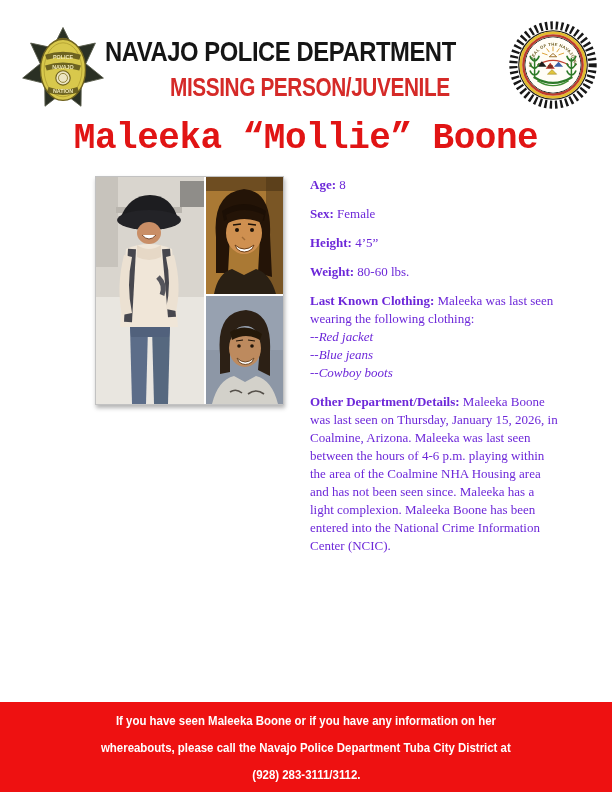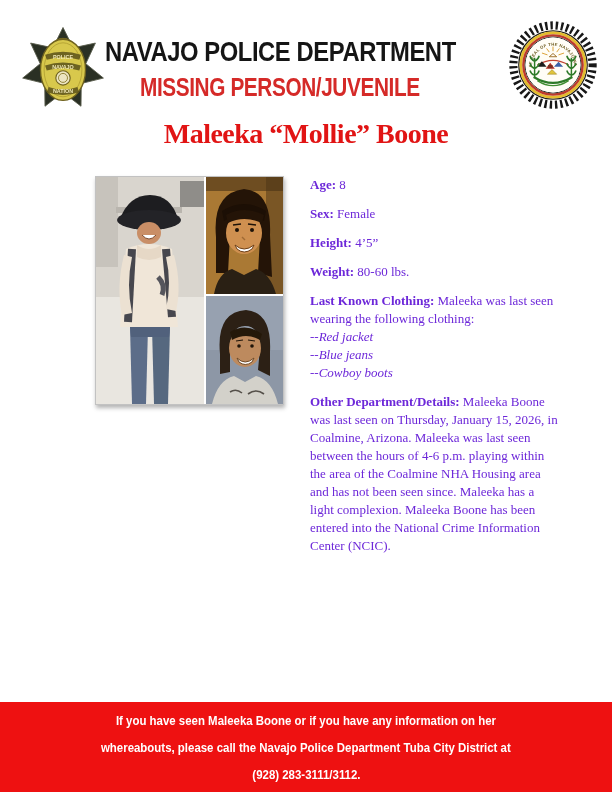--- a/index.html
+++ b/index.html
@@ -6,23 +6,23 @@
   #page{position:relative;width:612px;height:792px;background:#ffffff;overflow:hidden;
         font-family:"Liberation Sans",sans-serif;}
 
   
   .hdr-line{position:absolute;left:0;width:560px;text-align:center;white-space:nowrap;}
   .squish{display:inline-block;white-space:nowrap;transform-origin:50% 50%;}
   .sx85{transform:scaleX(.85);}
   .sx80{transform:scaleX(.80);}
   .sx88{transform:scaleX(.88);}
   #dept-name{top:36px;font-size:28px;font-weight:bold;color:#151515;letter-spacing:-.5px;}
-  #alert-type{top:72px;font-size:26px;font-weight:bold;letter-spacing:-.5px;}
+  #alert-type{top:72px;font-size:26px;font-weight:bold;letter-spacing:-.5px;padding-left:30px;}
   #poster-title{position:absolute;top:118px;left:0;width:612px;text-align:center;
-        font-family:Liberation Serif, serif;font-weight:bold;font-size:28px;letter-spacing:-.5px;}
+        font-family:Liberation Mono, monospace;font-weight:bold;font-size:36px;letter-spacing:-.5px;}
 
   
   #badge{position:absolute;left:18px;top:16px;}
   #seal{position:absolute;left:507px;top:19px;}
 
   
   #collage{position:absolute;left:95px;top:176px;width:187px;height:227px;
         display:grid;grid-template-columns:108px 77px;column-gap:2px;background:#fff;
         border:1px solid #c2c2c2;box-shadow:1px 3px 4px rgba(90,90,90,.45);}
   #collage .col-r{display:grid;grid-template-rows:117px 108px;row-gap:2px;}

